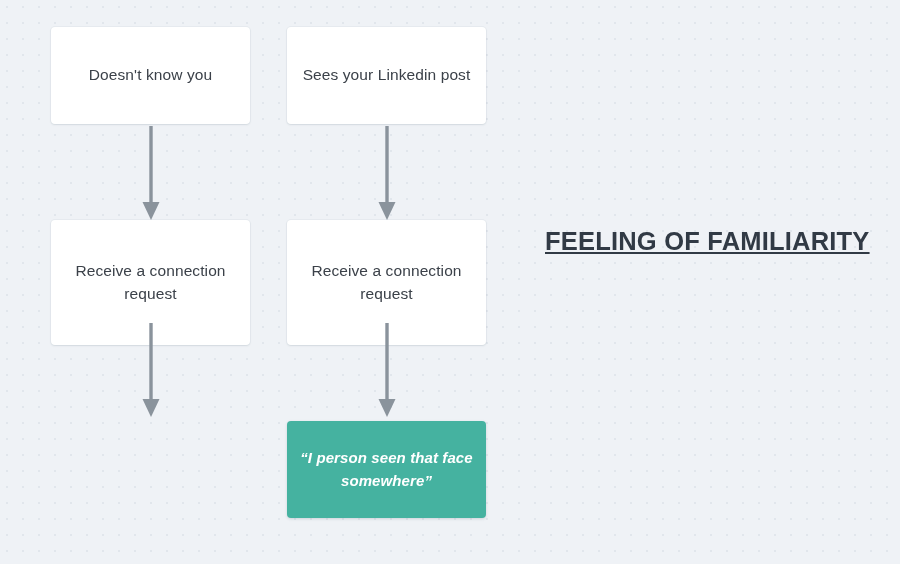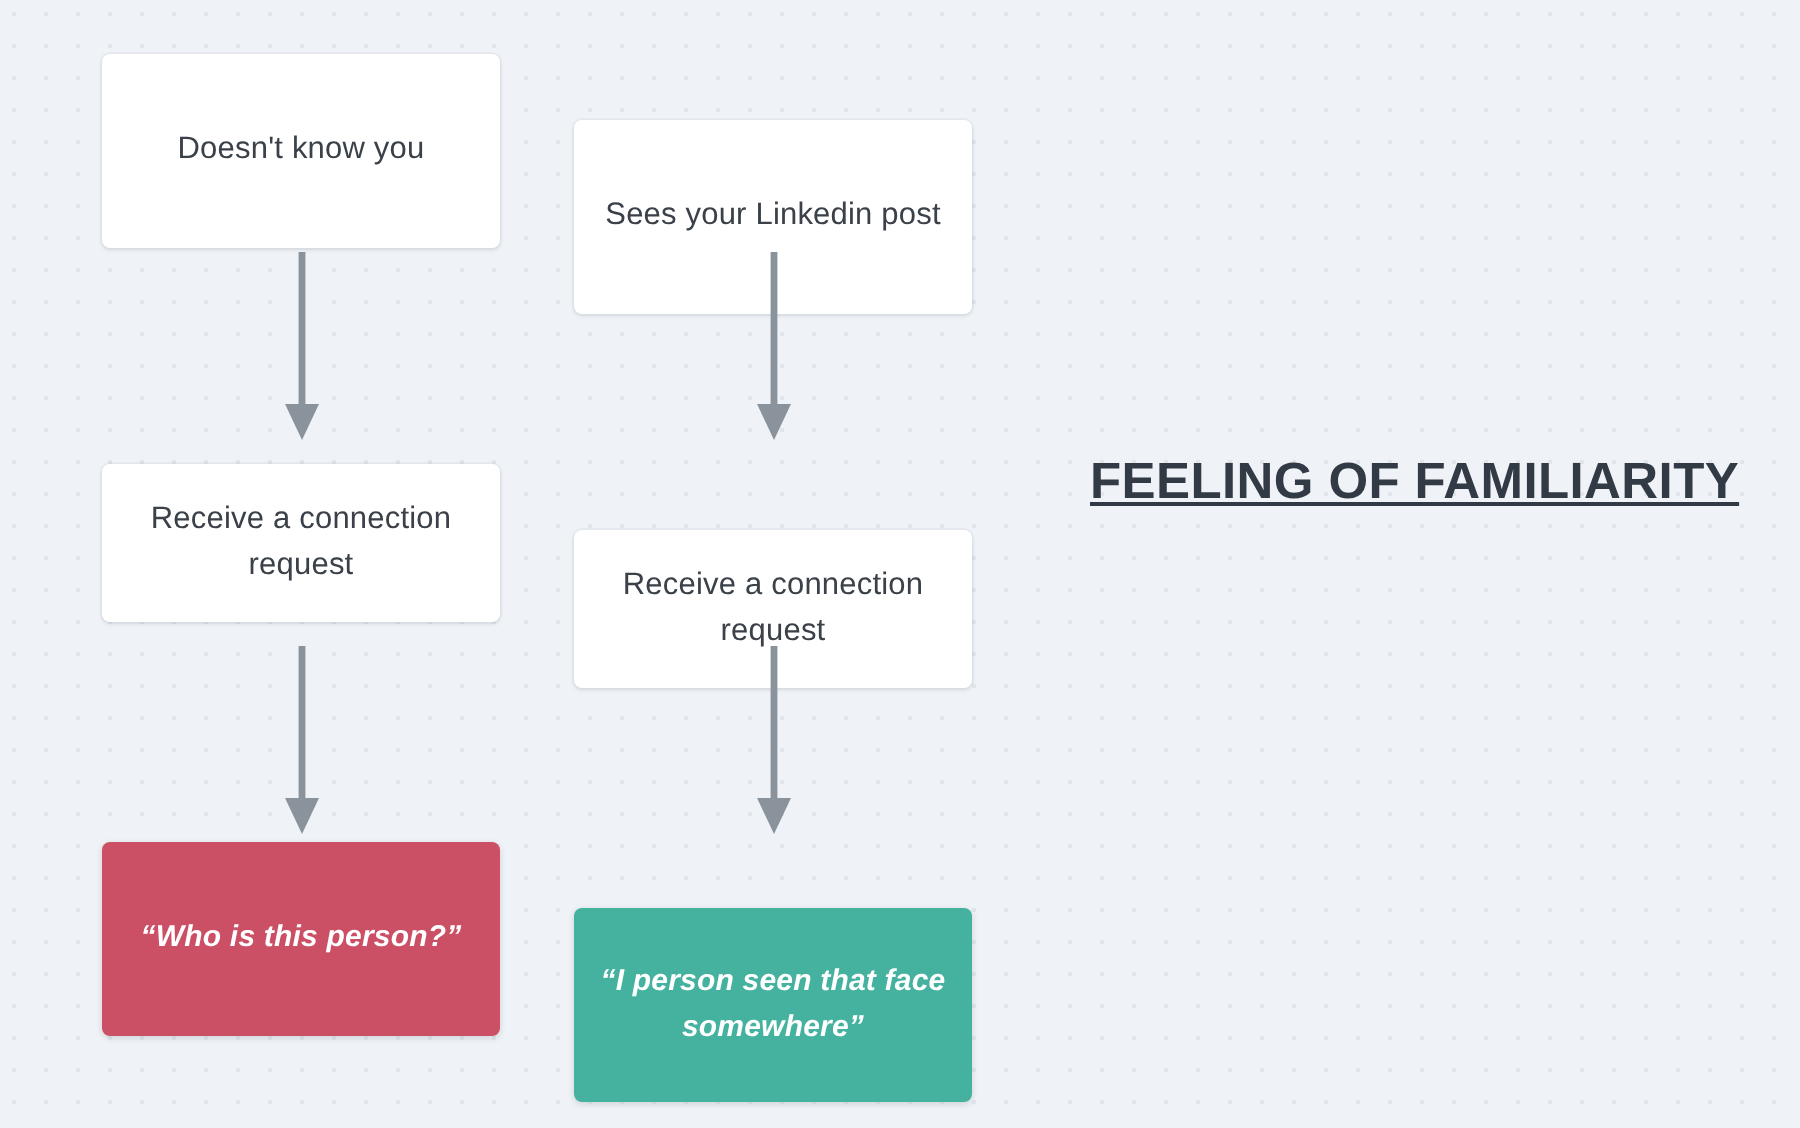--- a/index.html
+++ b/index.html
@@ -57,24 +57,24 @@
     box-shadow: 0 1px 3px rgba(40, 55, 75, 0.16);
   }
 
   .node .node-text {
     display: block;
     max-width: 100%;
   }
 
   
   .col-a { left: 51px;  width: 199px; }
-  .col-b { left: 287px; width: 199px; margin-top: 33px; }
+  .col-b { left: 287px; width: 199px; }
 
   .row-1 { top: 27px;  height: 97px; }
-  .row-2 { top: 232px; height: 79px; align-items: center; }
+  .row-2 { top: 220px; height: 125px; align-items: center; }
   .row-3 { top: 421px; height: 97px; }
 
   
   .arrow {
     position: absolute;
     width: 22px;
   }
   .arrow svg { display: block; }
 
   
@@ -113,23 +113,20 @@
     <span class="node-text">Receive a connection request</span>
   </div>
 
   <div class="arrow" style="left:140px; top:321px; height:100px;">
     <svg width="22" height="100" viewBox="0 0 22 100" aria-hidden="true">
       <line x1="11" y1="2" x2="11" y2="81" stroke="#8a939c" stroke-width="3.4"></line>
       <polygon points="11,96 2.5,78 19.5,78" fill="#8a939c"></polygon>
     </svg>
   </div>
 
-  <div class="node accent col-a row-3" style="background:#cb5065;">
-    <span class="node-text">“Who is this person?”</span>
-  </div>
 
   <div class="node plain col-b row-1">
     <span class="node-text">Sees your Linkedin post</span>
   </div>
 
   <div class="arrow" style="left:376px; top:124px; height:100px;">
     <svg width="22" height="100" viewBox="0 0 22 100" aria-hidden="true">
       <line x1="11" y1="2" x2="11" y2="81" stroke="#8a939c" stroke-width="3.4"></line>
       <polygon points="11,96 2.5,78 19.5,78" fill="#8a939c"></polygon>
     </svg>

